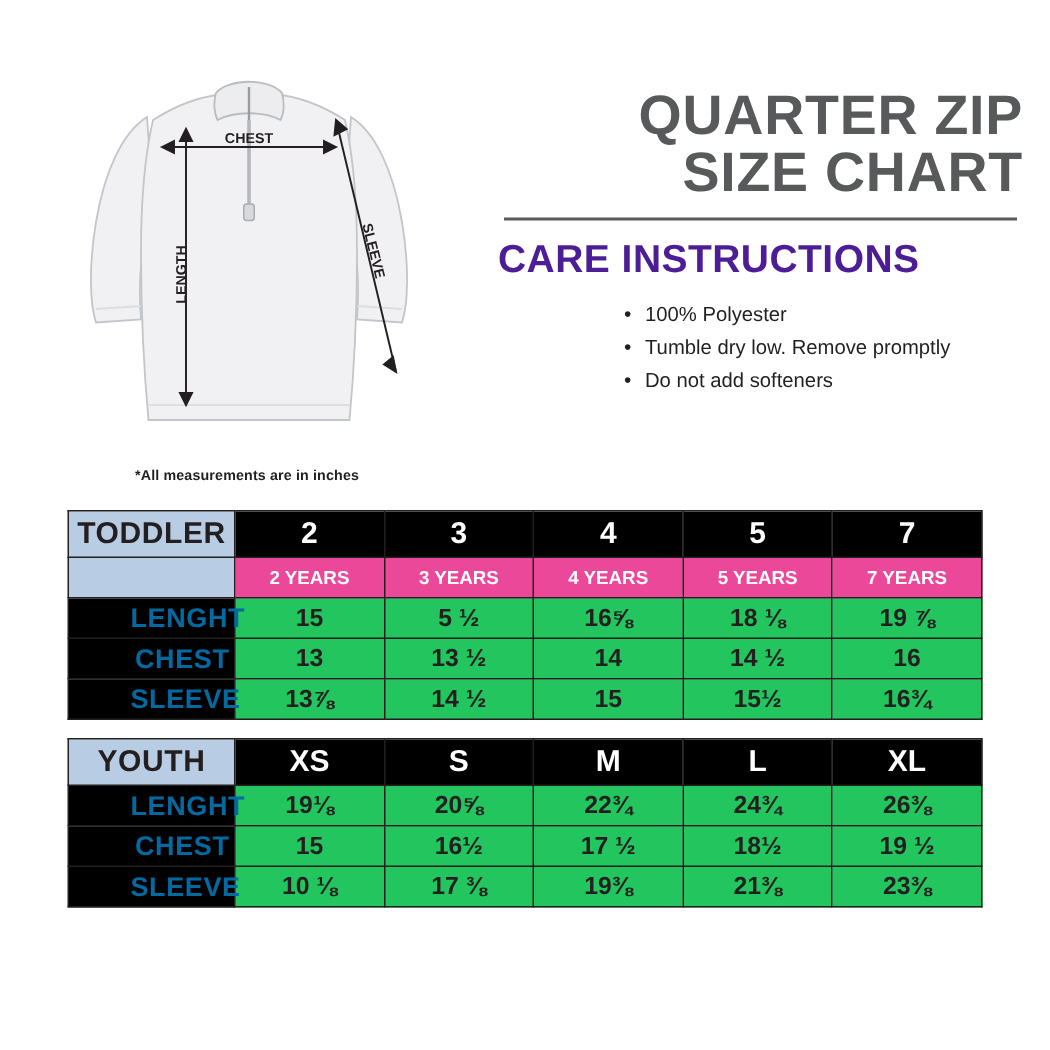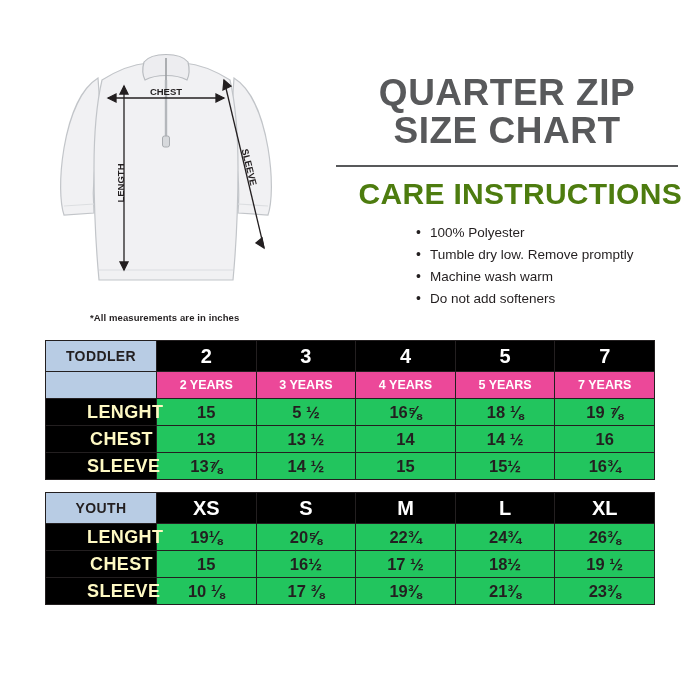--- a/index.html
+++ b/index.html
@@ -50,35 +50,35 @@
     padding-left: 14px;
     padding-top: 40px;
   }
 
   .title {
     font-size: 37px;
     line-height: 1.02;
     font-weight: bold;
     letter-spacing: 0.5px;
     color: #58595b;
-    text-align: center;
-    margin: 16px;
+    text-align: right;
+    margin: 0;
   }
 
   .title-rule {
     border: none;
     border-top: 2px solid #58595b;
     margin: 12px 4px 10px 4px;
   }
 
   .care-title {
-    font-size: 30px;
+    font-size: 26px;
     font-weight: bold;
-    color: #4d7c0f;
-    text-align: right;
+    color: #4c1d95;
+    text-align: left;
     letter-spacing: 0.3px;
     margin: 0 0 14px 0;
   }
 
   .care-list {
     margin: 12px;
     padding-left: 72px;
     list-style: none;
   }
 
@@ -120,41 +120,41 @@
     height: 26px;
     padding: 0;
   }
 
   .label-col {
     width: 110px;
   }
 
   .lbl-blue {
     background: #b8cce4;
-    font-size: 14px;
+    font-size: 20px;
     letter-spacing: 0.4px;
   }
 
   .hdr-black {
     background: #000000;
     color: #ffffff;
     font-size: 20px;
     height: 30px;
   }
 
   .sub-black {
     background: #ec4899;
     color: #ffffff;
     font-size: 12.5px;
     height: 22px;
   }
 
   .lbl-black {
     background: #000000;
-    color: #fef9c3;
+    color: #0369a1;
     font-size: 18px;
     letter-spacing: 0.4px;
     padding-left: 41px;
   }
 
   .val {
     background: #22c55e;
     color: #231f20;
   }
 
@@ -215,21 +215,20 @@
   <div class="info-panel">
     <h1 class="title">
       <span>QUARTER ZIP</span><br>
       <span>SIZE CHART</span>
     </h1>
     <hr class="title-rule">
     <h2 class="care-title">CARE INSTRUCTIONS</h2>
     <ul class="care-list">
       <li>100% Polyester</li>
       <li>Tumble dry low. Remove promptly</li>
-      <li>Machine wash warm</li>
       <li>Do not add softeners</li>
     </ul>
   </div>
 </div>
 
 <div class="tables">
 
   <table>
     <tbody>
       <tr>

